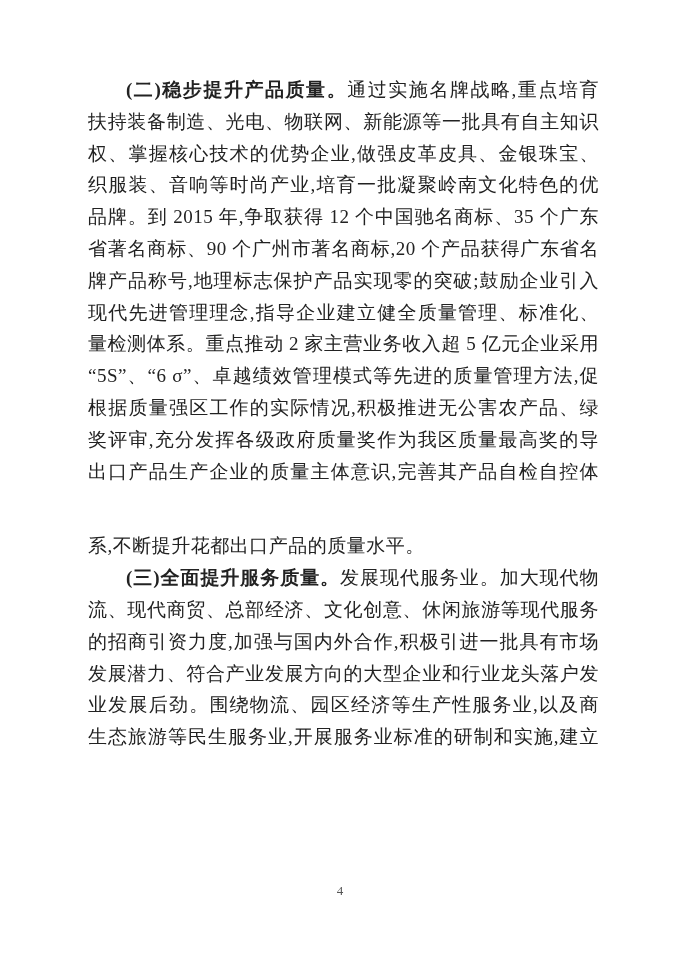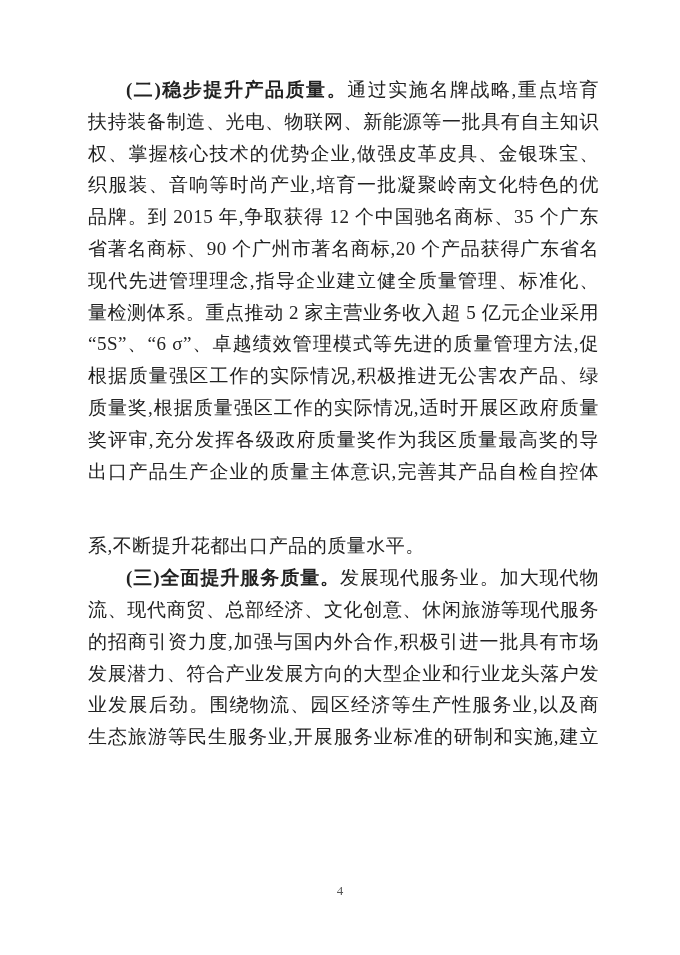--- a/index.html
+++ b/index.html
@@ -55,25 +55,25 @@
 <body>
 
 <div class="page">
   <div class="text-block">
       <div class="line indent"><span class="seg-bold">(二)稳步提升产品质量。</span><span class="seg-normal">通过实施名牌战略,重点培育</span></div>
       <div class="line"><span class="seg-normal">扶持装备制造、光电、物联网、新能源等一批具有自主知识产</span></div>
       <div class="line"><span class="seg-normal">权、掌握核心技术的优势企业,做强皮革皮具、金银珠宝、纺</span></div>
       <div class="line"><span class="seg-normal">织服装、音响等时尚产业,培育一批凝聚岭南文化特色的优势</span></div>
       <div class="line"><span class="seg-normal">品牌。到 2015 年,争取获得 12 个中国驰名商标、35 个广东</span></div>
       <div class="line"><span class="seg-normal">省著名商标、90 个广州市著名商标,20 个产品获得广东省名</span></div>
+      <div class="line"><span class="seg-normal">牌产品称号,地理标志保护产品实现零的突破;鼓励企业引入</span></div>
       <div class="line"><span class="seg-normal">现代先进管理理念,指导企业建立健全质量管理、标准化、计</span></div>
       <div class="line"><span class="seg-normal">量检测体系。重点推动 2 家主营业务收入超 5 亿元企业采用</span></div>
       <div class="line"><span class="seg-normal">“5S”、“6 σ”、卓越绩效管理模式等先进的质量管理方法,促</span></div>
       <div class="line"><span class="seg-normal">根据质量强区工作的实际情况,积极推进无公害农产品、绿色食</span></div>
-      <div class="line"><span class="seg-normal">质量奖,根据质量强区工作的实际情况,适时开展区政府质量</span></div>
       <div class="line"><span class="seg-normal">奖评审,充分发挥各级政府质量奖作为我区质量最高奖的导向</span></div>
       <div class="line"><span class="seg-normal">出口产品生产企业的质量主体意识,完善其产品自检自控体</span></div>
       <div class="line no-justify"><span class="seg-normal">系,不断提升花都出口产品的质量水平。</span></div>
       <div class="line indent"><span class="seg-bold">(三)全面提升服务质量。</span><span class="seg-normal">发展现代服务业。加大现代物</span></div>
       <div class="line"><span class="seg-normal">流、现代商贸、总部经济、文化创意、休闲旅游等现代服务业</span></div>
       <div class="line"><span class="seg-normal">的招商引资力度,加强与国内外合作,积极引进一批具有市场</span></div>
       <div class="line"><span class="seg-normal">发展潜力、符合产业发展方向的大型企业和行业龙头落户发</span></div>
       <div class="line"><span class="seg-normal">业发展后劲。围绕物流、园区经济等生产性服务业,以及商贸、</span></div>
       <div class="line"><span class="seg-normal">生态旅游等民生服务业,开展服务业标准的研制和实施,建立</span></div>
     </div>

